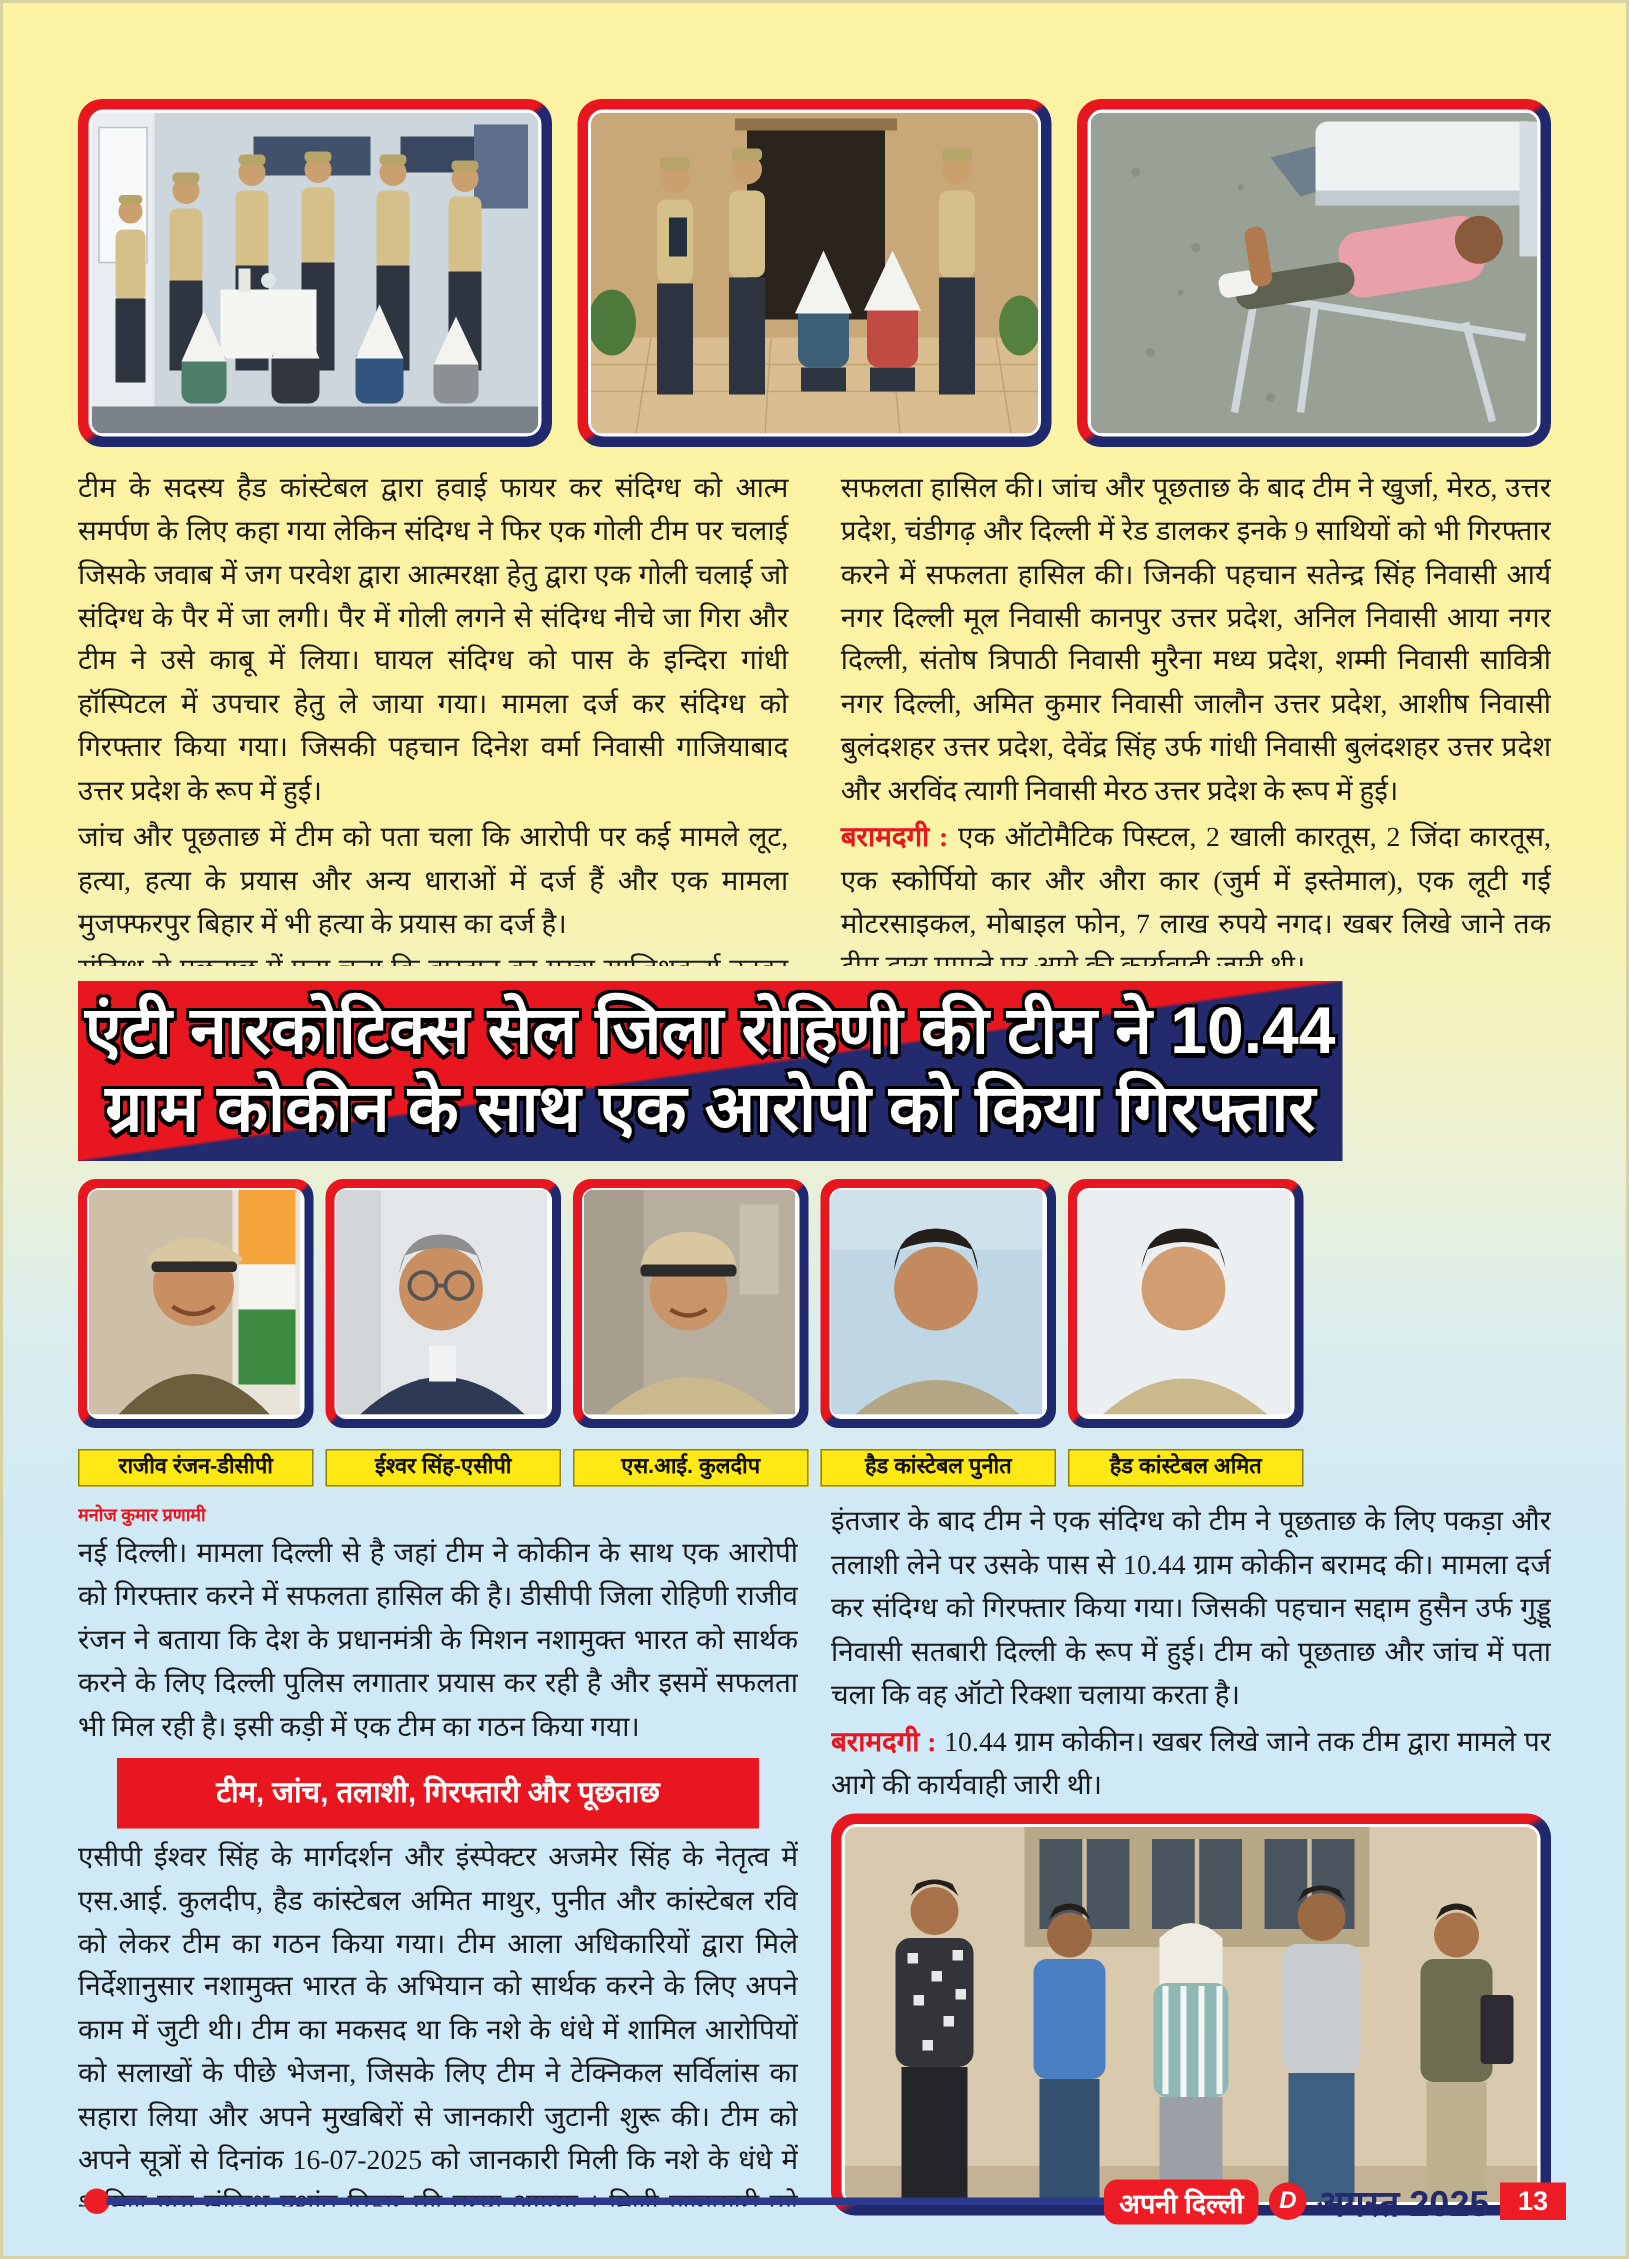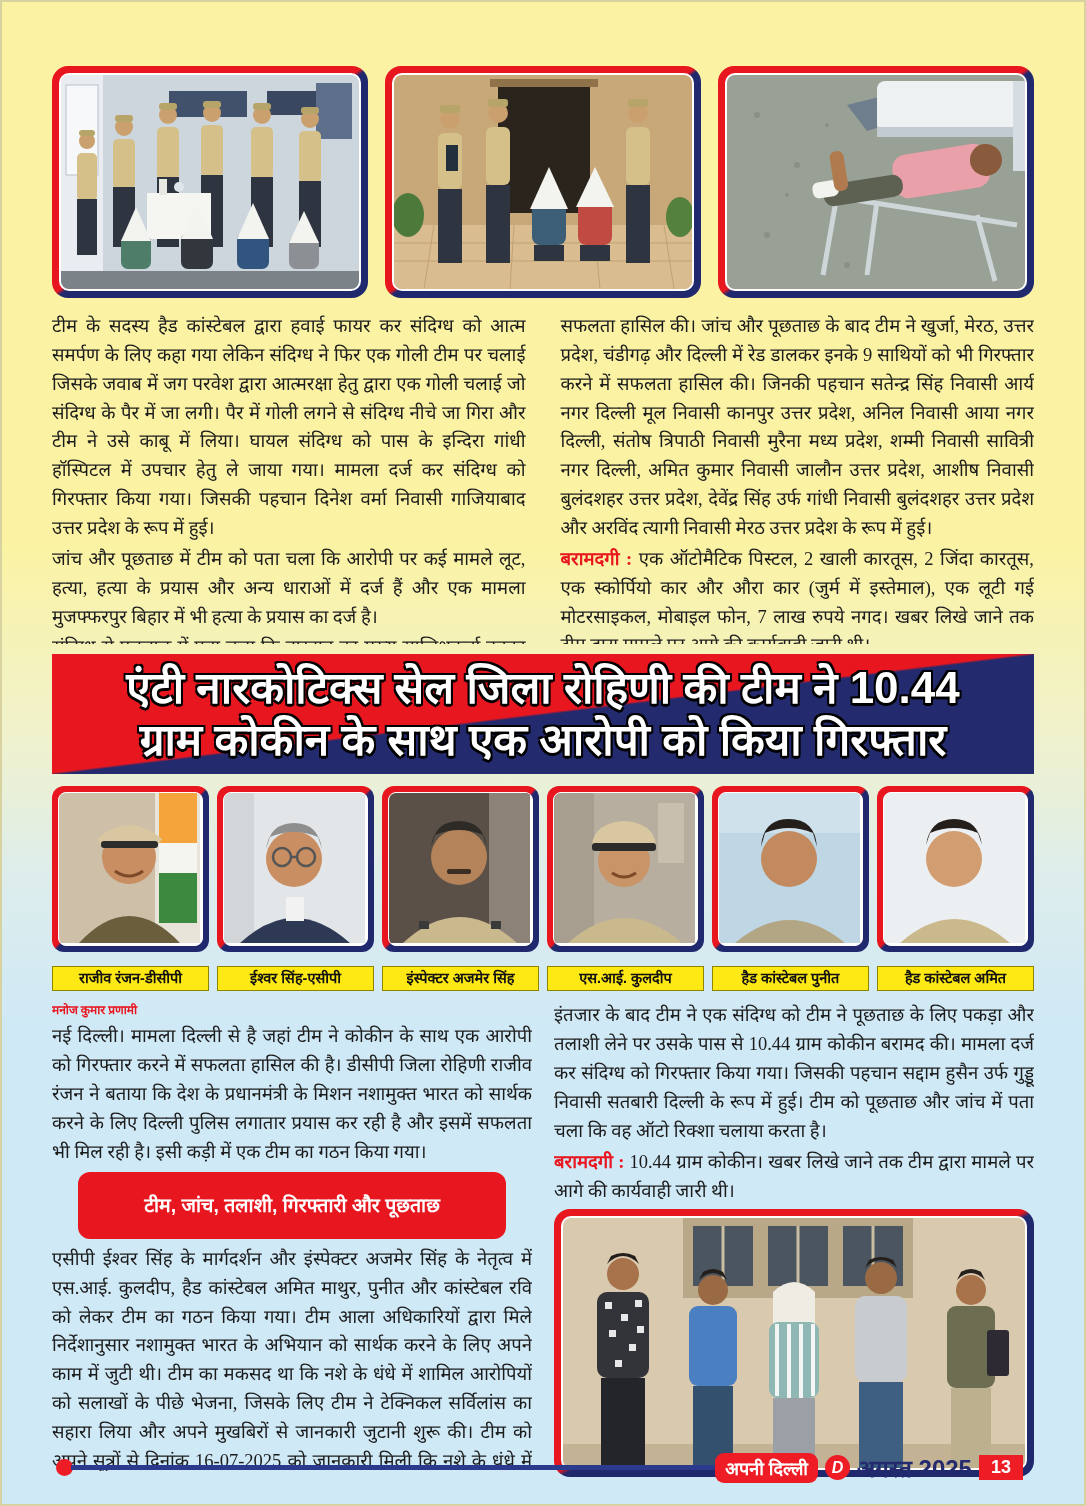--- a/index.html
+++ b/index.html
@@ -19,21 +19,21 @@
   .photos-row .frame-inner{width:100%;height:100%;}
   svg{display:block;}
   
   .cols{display:flex;gap:22px;margin-top:14px;}
   .col{width:480px;text-align:justify;font-size:18.5px;line-height:1.56;}
   .col p{margin:0 0 2px 0;}
   .story1-cols{height:332px;overflow:hidden;gap:35px;}
   .red{color:#e8161f;font-weight:bold;}
   
   .banner{
-    margin-top:10px;height:120px;width:982px;box-sizing:border-box;
+    margin-top:10px;height:120px;width:843px;box-sizing:border-box;
     background:linear-gradient(to bottom right,#e8161f 49.5%,#232a6d 50.5%);
     display:flex;flex-direction:column;align-items:center;justify-content:center;
     font-family:"Liberation Sans","DejaVu Sans",sans-serif;
   }
   .banner div{
     color:#fff;font-weight:800;font-size:44px;line-height:1.18;white-space:nowrap;
     text-shadow:-2px -2px 0 #000,2px -2px 0 #000,-2px 2px 0 #000,2px 2px 0 #000,0 3px 0 #000;
     letter-spacing:0;
   }
   
@@ -44,29 +44,29 @@
   .portrait .label{
     margin-top:14px;background:#ffe915;border:1px solid #8f8400;color:#111;
     font-weight:bold;font-size:14.5px;text-align:center;padding:3px 1px;line-height:1.2;
     font-family:"Liberation Sans","DejaVu Sans",sans-serif;white-space:nowrap;overflow:hidden;
   }
   
   .story2-cols{margin-top:10px;}
   .byline{color:#e8161f;font-weight:bold;font-size:12px;text-align:left;margin:0 0 4px 0;}
   .subhead{
     background:#e8161f;color:#fff;font-weight:bold;font-size:19.5px;text-align:center;
-    padding:18px 8px;margin:6px auto 6px auto;width:86%;
-    font-family:"Liberation Sans","DejaVu Sans",sans-serif;white-space:nowrap;overflow:hidden;border-radius:12px;
+    padding:8px 8px;margin:6px auto 6px auto;width:86%;
+    font-family:"Liberation Sans","DejaVu Sans",sans-serif;white-space:nowrap;overflow:hidden;
   }
   .story2-left{height:470px;overflow:hidden;}
   .story2-right-text{height:198px;overflow:hidden;}
   .bottom-photo .frame{width:480px;height:268px;margin-top:10px;}
   .bottom-photo .frame-inner{width:100%;height:100%;}
   
-  .footer{position:absolute;left:56px;right:63px;bottom:22px;display:flex;align-items:center;font-family:"Liberation Sans","DejaVu Sans",sans-serif;}
+  .footer{position:absolute;left:56px;right:42px;bottom:22px;display:flex;align-items:center;font-family:"Liberation Sans","DejaVu Sans",sans-serif;}
   .footer .dot{width:17px;height:17px;border-radius:50%;background:#ee1c25;flex:0 0 auto;}
   .footer .line{flex:1 1 auto;height:5px;background:#2b3a8c;margin-left:-2px;}
   .footer .brand{background:#ee1c25;color:#fff;font-weight:bold;font-size:18px;border-radius:9px;padding:3px 10px;margin-left:-2px;white-space:nowrap;}
   .footer .logo{width:25px;height:25px;border-radius:50%;background:#ee1c25;color:#fff;font-weight:bold;font-style:italic;font-size:16px;display:flex;align-items:center;justify-content:center;margin-left:7px;}
   .footer .month{color:#232a6d;font-weight:bold;font-size:24px;margin-left:7px;white-space:nowrap;}
   .footer .pageno{background:#ee1c25;color:#fff;font-weight:bold;font-size:18px;padding:2px 12px;margin-left:7px;}
 </style>
 </head>
 <body>
 
@@ -274,37 +274,20 @@
             <path d="M42 56 Q46 30 70 30 Q94 30 98 56 L94 44 Q70 34 46 44 Z" fill="#8e8e8e"></path>
             <circle cx="58" cy="64" r="9" fill="none" stroke="#555" stroke-width="2.5"></circle>
             <circle cx="82" cy="64" r="9" fill="none" stroke="#555" stroke-width="2.5"></circle>
             <line x1="67" y1="64" x2="73" y2="64" stroke="#555" stroke-width="2.5"></line>
           </svg>
         </div>
           </div>
         <div class="label">ईश्वर सिंह-एसीपी</div>
       </div>
 
-      <div class="portrait">
-        <div class="frame">
-            <div class="frame-inner">
-          <svg width="141" height="150" viewBox="0 0 141 150">
-            <rect width="141" height="150" fill="#5a5047"></rect>
-            <rect x="100" y="0" width="41" height="150" fill="#8c8278"></rect>
-            <path d="M14 150 Q70 98 128 150 Z" fill="#cbb98e"></path>
-            <rect x="30" y="128" width="10" height="8" fill="#3a3a3a"></rect>
-                <rect x="102" y="128" width="10" height="8" fill="#3a3a3a"></rect>
-            <circle cx="70" cy="64" r="28" fill="#b5835a"></circle>
-            <path d="M42 54 Q46 28 70 28 Q94 28 98 54 L94 42 Q70 32 46 42 Z" fill="#2e2a26"></path>
-            <rect x="58" y="76" width="24" height="5" rx="2" fill="#3a2e24"></rect>
-          </svg>
-        </div>
-          </div>
-        <div class="label">इंस्पेक्टर अजमेर सिंह</div>
-      </div>
 
       <div class="portrait">
         <div class="frame">
             <div class="frame-inner">
           <svg width="141" height="150" viewBox="0 0 141 150">
             <rect width="141" height="150" fill="#b8aea0"></rect>
             <rect x="0" y="0" width="40" height="150" fill="#a89e90"></rect>
                 <rect x="104" y="10" width="26" height="60" fill="#c9bfae"></rect>
             <path d="M14 150 Q70 100 128 150 Z" fill="#cbb98e"></path>
             <circle cx="70" cy="68" r="26" fill="#c99467"></circle>

